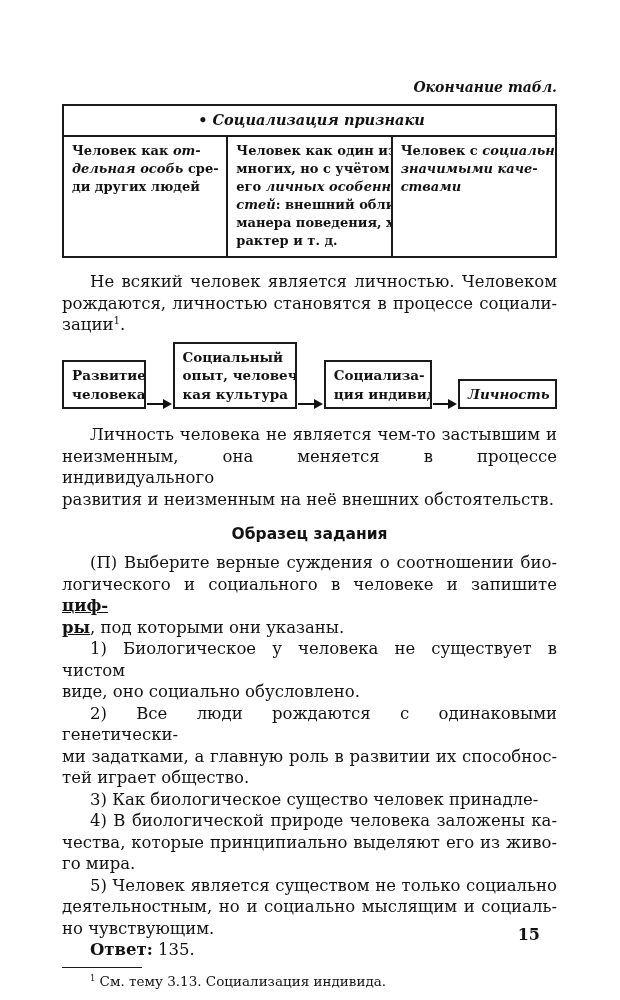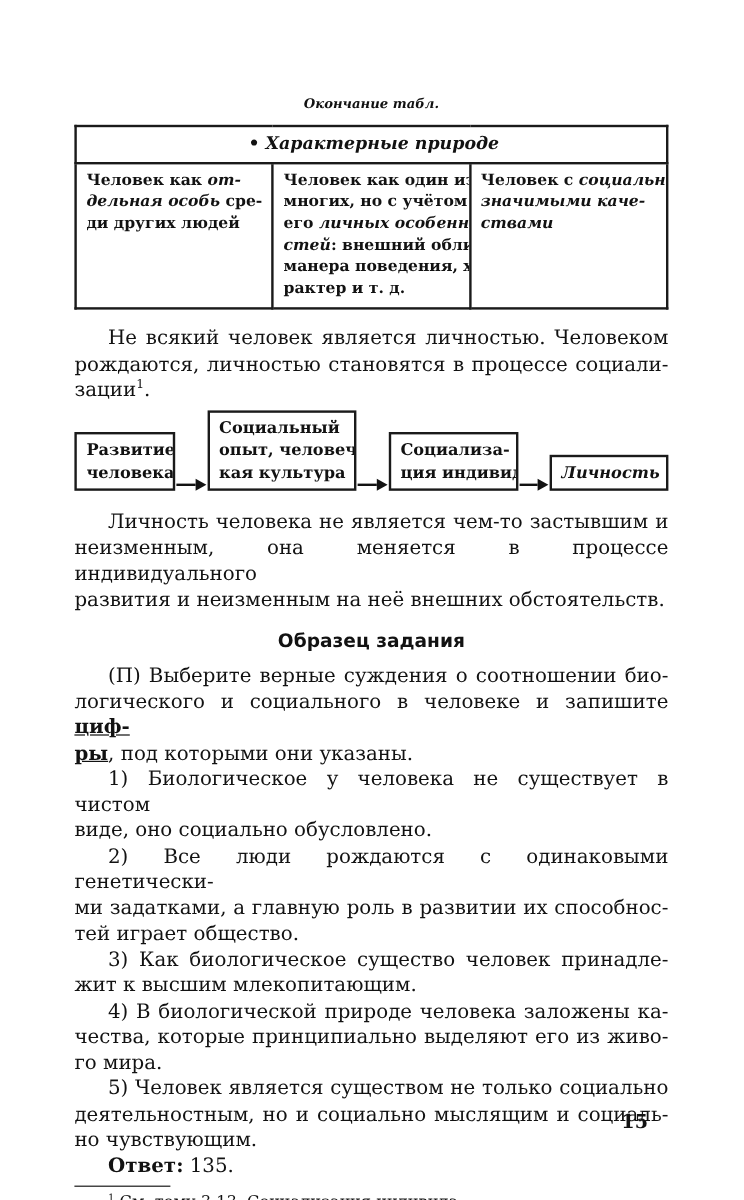--- a/index.html
+++ b/index.html
@@ -22,23 +22,23 @@
 
   
   .rich .line{text-align:justify;text-align-last:justify;}
   .rich .line:last-child{text-align-last:left;}
   .indent .line:first-child{text-indent:28px;}
 
   
   .plain .line{text-align:left;white-space:nowrap;}
 
   .continuation{
-    text-align:center;
+    text-align:right;
     font-style:italic;font-weight:bold;
-    font-size:11px;line-height:18px;
+    font-size:14px;line-height:18px;
     margin-bottom:8px;
   }
 
   table.chars{
     border-collapse:collapse;
     width:100%;
     margin-bottom:13px;
     table-layout:fixed;
   }
   table.chars td{
@@ -115,21 +115,21 @@
 
 <div class="page">
   <div class="content">
 
     <div class="continuation">Окончание табл.</div>
 
     <table class="chars">
       <tbody>
         <tr>
           <td colspan="3" class="thead">
-              <div class="line"><span class="b i">• Характерные природе</span></div>
+              <div class="line"><span class="b i">• Социализация признаки</span></div>
             </td>
         </tr>
         <tr>
           <td class="plain" style="width:28.3%">
               <div class="line"><span class="b">Человек как </span><span class="b i">от-</span></div>
               <div class="line"><span class="b i">дельная особь</span><span class="b"> сре-</span></div>
               <div class="line"><span class="b">ди других людей</span></div>
             </td>
           <td class="plain" style="width:33.5%">
               <div class="line"><span class="b">Человек как один из</span></div>
@@ -203,21 +203,20 @@
         <div class="line"><span>1) Биологическое у человека не существует в чистом</span></div>
         <div class="line"><span>виде, оно социально обусловлено.</span></div>
       </div>
     <div class="para rich indent">
         <div class="line"><span>2) Все люди рождаются с одинаковыми генетически-</span></div>
         <div class="line"><span>ми задатками, а главную роль в развитии их способнос-</span></div>
         <div class="line"><span>тей играет общество.</span></div>
       </div>
     <div class="para rich indent">
         <div class="line"><span>3) Как биологическое существо человек принадле-</span></div>
-        <div class="line"><span>жит к высшим млекопитающим.</span></div>
       </div>
     <div class="para rich indent">
         <div class="line"><span>4) В биологической природе человека заложены ка-</span></div>
         <div class="line"><span>чества, которые принципиально выделяют его из живо-</span></div>
         <div class="line"><span>го мира.</span></div>
       </div>
     <div class="para rich indent">
         <div class="line"><span>5) Человек является существом не только социально</span></div>
         <div class="line"><span>деятельностным, но и социально мыслящим и социаль-</span></div>
         <div class="line"><span>но чувствующим.</span></div>

